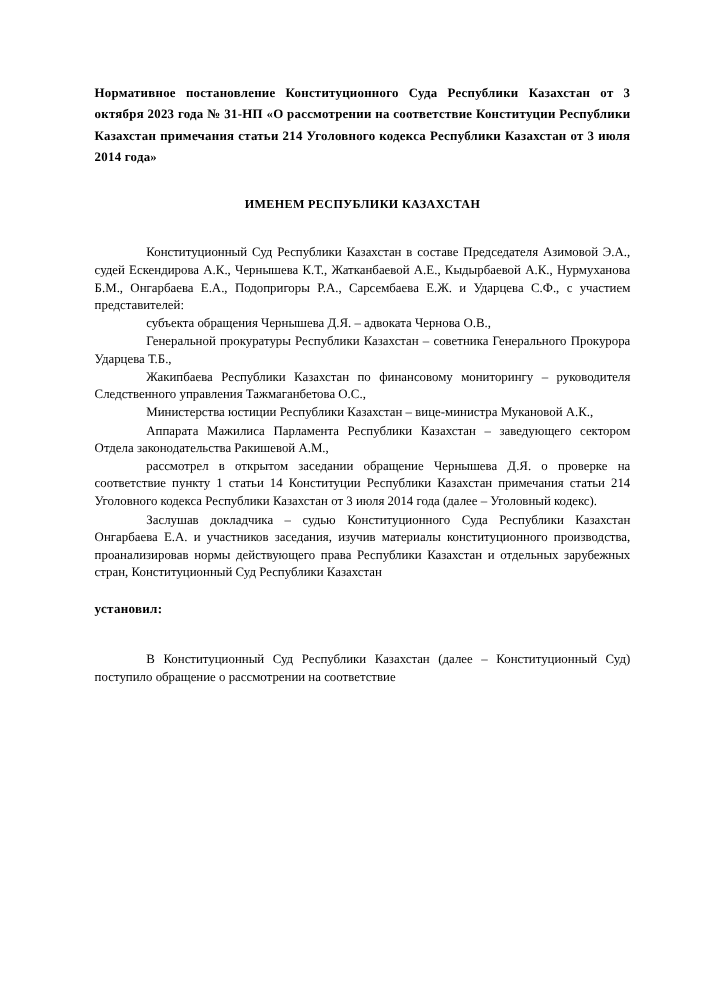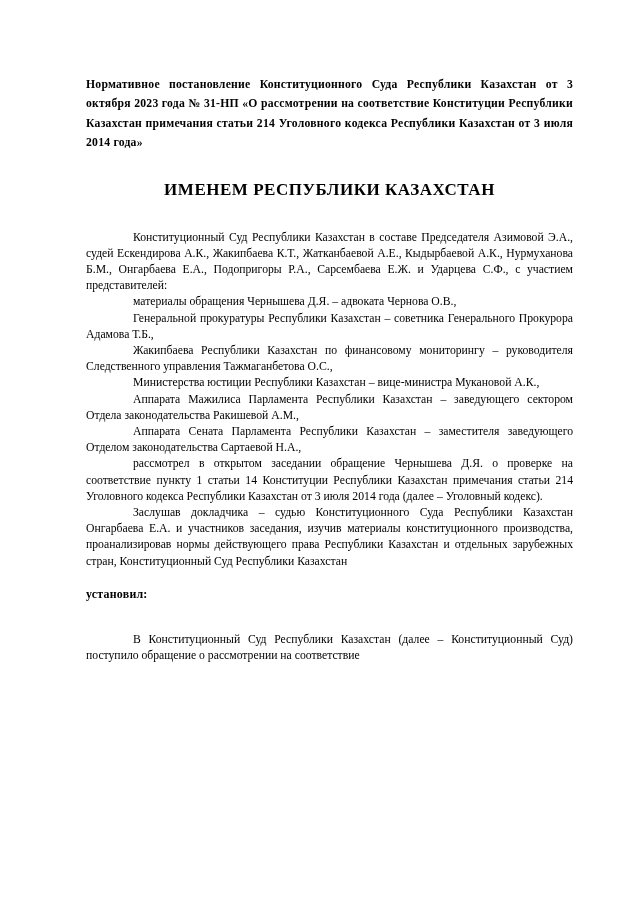--- a/index.html
+++ b/index.html
@@ -34,21 +34,21 @@
     font-weight: bold;
     text-align: justify;
     text-justify: inter-word;
     font-size: 11.7px;
     line-height: 19.4px;
     letter-spacing: 0.02em;
   }
   .center-heading {
     text-align: center;
     font-weight: bold;
-    font-size: 17px;
+    font-size: 11px;
     letter-spacing: 0.03em;
     margin-top: 27px;
     margin-bottom: 0;
   }
   .para {
     margin: 0;
     text-indent: 47px;
     text-align: justify;
     text-justify: inter-word;
   }
@@ -72,34 +72,33 @@
   <div class="title-block doc-body">
     <span>Нормативное постановление Конституционного Суда Республики Казахстан от 3 октября 2023 года № 31-НП «О рассмотрении на соответствие Конституции Республики Казахстан примечания статьи 214 Уголовного кодекса Республики Казахстан от 3 июля 2014 года»</span>
   </div>
 
   <div class="center-heading">ИМЕНЕМ РЕСПУБЛИКИ КАЗАХСТАН</div>
 
   <div class="spacer-lg"></div>
 
   <div class="doc-body block-group">
 
-    <p class="para">Конституционный Суд Республики Казахстан в составе Председателя Азимовой Э.А., судей Ескендирова А.К., Жакипбаева К.Т., Жатканбаевой А.Е., Кыдырбаевой А.К., Нурмуханова Б.М., Онгарбаева Е.А., Подопригоры Р.А., Сарсембаева Е.Ж. и Ударцева С.Ф., с участием представителей:</p>
+    <p class="para">Конституционный Суд Республики Казахстан в составе Председателя Азимовой Э.А., судей Ескендирова А.К., Чернышева К.Т., Жатканбаевой А.Е., Кыдырбаевой А.К., Нурмуханова Б.М., Онгарбаева Е.А., Подопригоры Р.А., Сарсембаева Е.Ж. и Ударцева С.Ф., с участием представителей:</p>
 
-    <p class="para">материалы обращения Чернышева Д.Я. – адвоката Чернова О.В.,</p>
+    <p class="para">субъекта обращения Чернышева Д.Я. – адвоката Чернова О.В.,</p>
 
 
-    <p class="para">Генеральной прокуратуры Республики Казахстан – советника Генерального Прокурора Адамова Т.Б.,</p>
+    <p class="para">Генеральной прокуратуры Республики Казахстан – советника Генерального Прокурора Ударцева Т.Б.,</p>
 
     <p class="para">Жакипбаева Республики Казахстан по финансовому мониторингу – руководителя Следственного управления Тажмаганбетова О.С.,</p>
 
     <p class="para">Министерства юстиции Республики Казахстан – вице-министра Мукановой А.К.,</p>
 
     <p class="para">Аппарата Мажилиса Парламента Республики Казахстан – заведующего сектором Отдела законодательства Ракишевой А.М.,</p>
 
-    <p class="para">Аппарата Сената Парламента Республики Казахстан – заместителя заведующего Отделом законодательства Сартаевой Н.А.,</p>
 
 
     <p class="para">рассмотрел в открытом заседании обращение Чернышева Д.Я. о проверке на соответствие пункту 1 статьи 14 Конституции Республики Казахстан примечания статьи 214 Уголовного кодекса Республики Казахстан от 3 июля 2014 года (далее – Уголовный кодекс).</p>
 
     <p class="para">Заслушав докладчика – судью Конституционного Суда Республики Казахстан Онгарбаева Е.А. и участников заседания, изучив материалы конституционного производства, проанализировав нормы действующего права Республики Казахстан и отдельных зарубежных стран, Конституционный Суд Республики Казахстан</p>
 
     <div class="spacer-md"></div>
 
     <div class="resolve-word">установил:</div>
 

